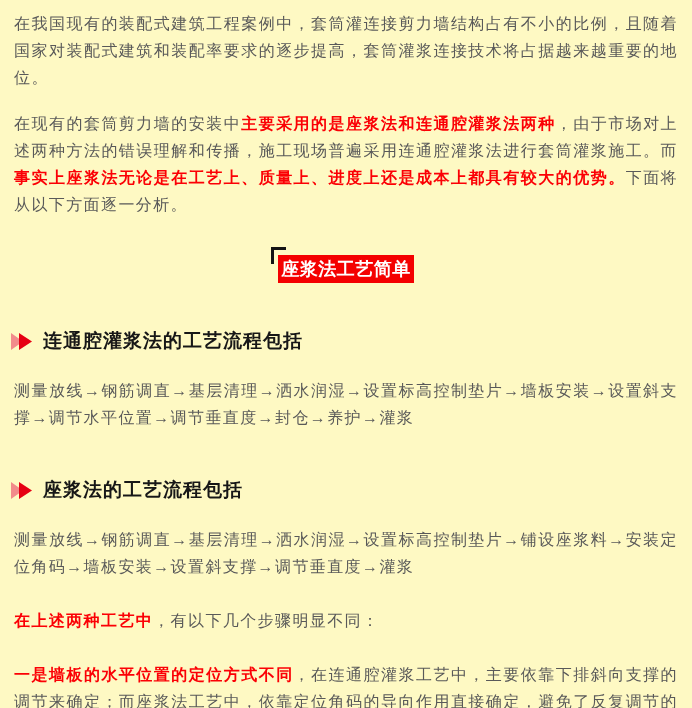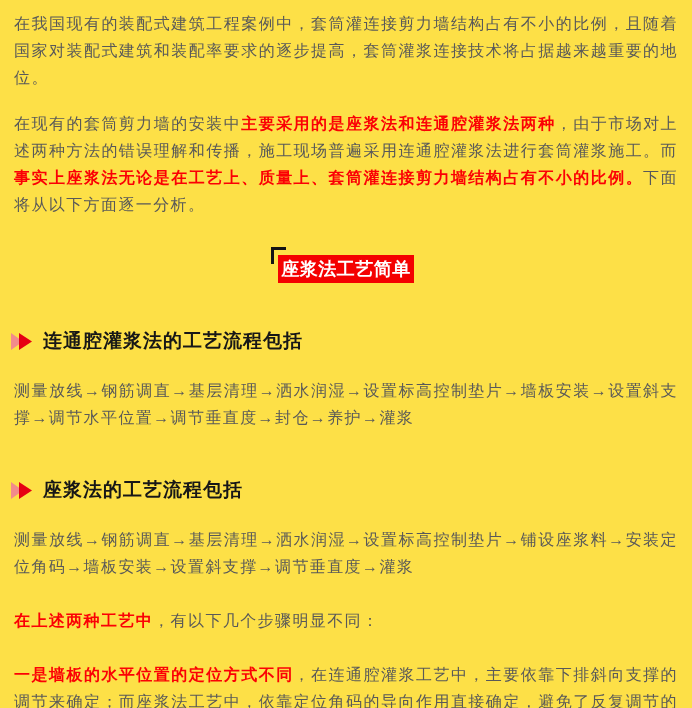--- a/index.html
+++ b/index.html
@@ -6,21 +6,21 @@
   html, body { background: #ffffff; }
   body {
     width: 692px;
     height: 708px;
     overflow: hidden;
     font-family: "Liberation Sans", "DejaVu Sans", sans-serif;
   }
   .page {
     width: 692px;
     height: 708px;
-    background: #fde047;
+    background: #fef9c3;
     padding: 10px 14px 4px 14px;
   }
   .para {
     font-size: 16px;
     line-height: 27px;
     color: #595959;
     letter-spacing: 1.4px;
     text-align: justify;
   }
   .red-bold {
@@ -80,21 +80,21 @@
 </head>
 <body>
 
 <div class="page">
 
   <p class="para p-intro">
     <span>在我国现有的装配式建筑工程案例中，套筒灌连接剪力墙结构占有不小的比例，且随着国家对装配式建筑和装配率要求的逐步提高，套筒灌浆连接技术将占据越来越重要的地位。</span>
   </p>
 
   <p class="para p-overview">
-    <span>在现有的套筒剪力墙的安装中</span><span class="red-bold">主要采用的是座浆法和连通腔灌浆法两种</span><span>，由于市场对上述两种方法的错误理解和传播，施工现场普遍采用连通腔灌浆法进行套筒灌浆施工。而</span><span class="red-bold">事实上座浆法无论是在工艺上、质量上、套筒灌连接剪力墙结构占有不小的比例。</span><span>下面将从以下方面逐一分析。</span>
+    <span>在现有的套筒剪力墙的安装中</span><span class="red-bold">主要采用的是座浆法和连通腔灌浆法两种</span><span>，由于市场对上述两种方法的错误理解和传播，施工现场普遍采用连通腔灌浆法进行套筒灌浆施工。而</span><span class="red-bold">事实上座浆法无论是在工艺上、质量上、进度上还是成本上都具有较大的优势。</span><span>下面将从以下方面逐一分析。</span>
   </p>
 
   <div class="banner-row">
     <div class="banner-outer">
       <span class="bracket"></span>
       <span class="banner-title">座浆法工艺简单</span>
     </div>
   </div>
 
   <h2 class="sec-heading">

